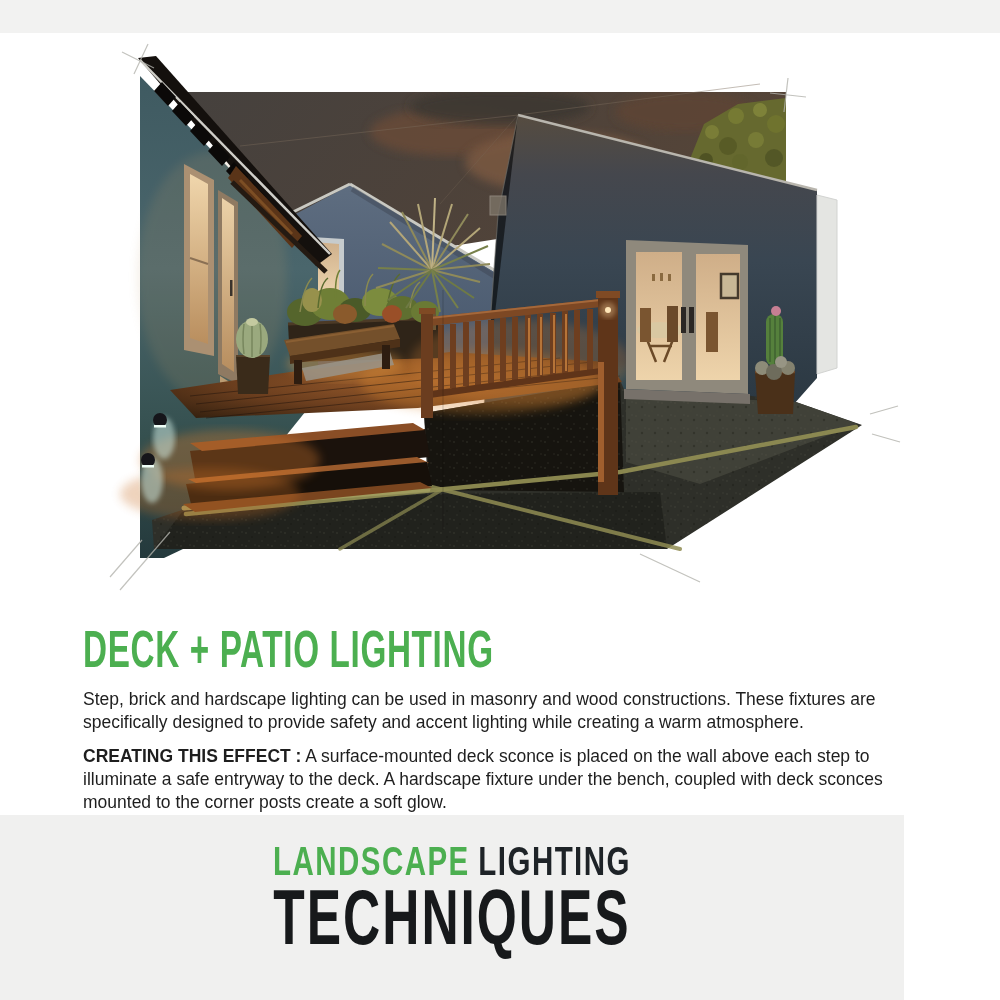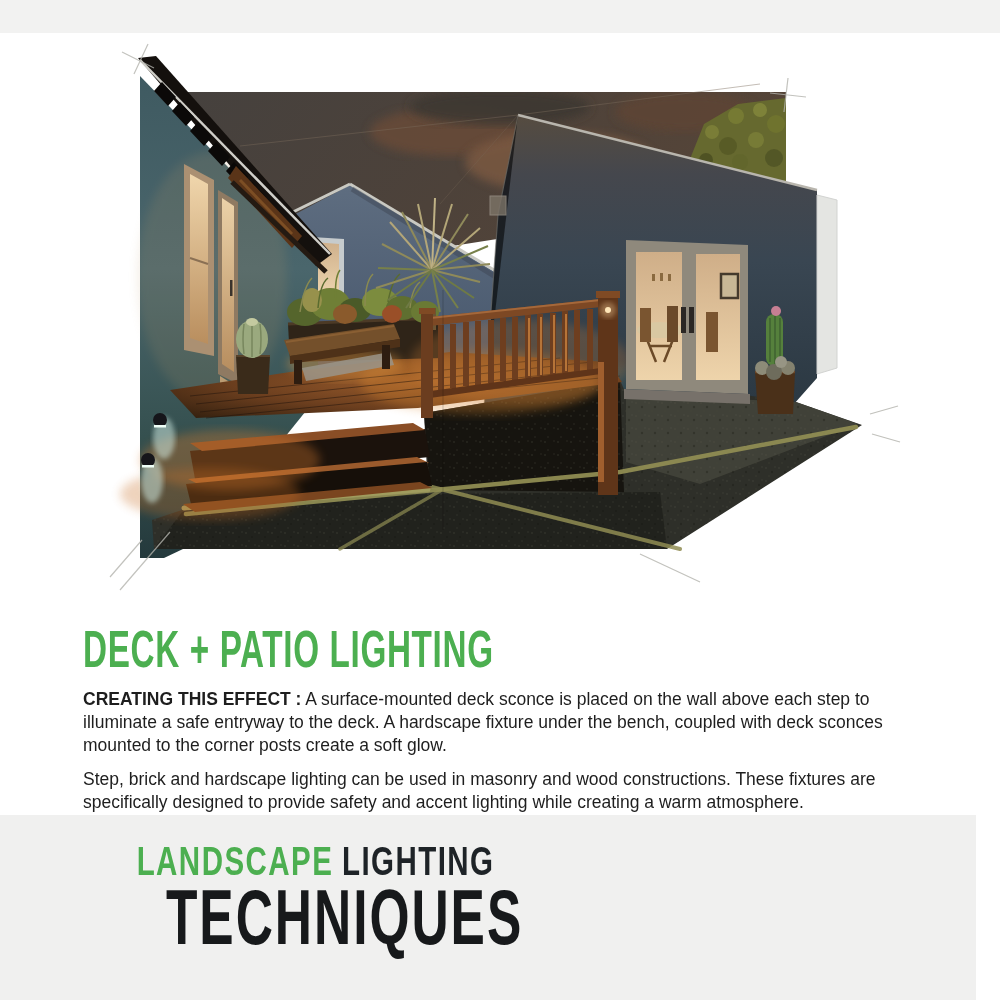--- a/index.html
+++ b/index.html
@@ -7,21 +7,21 @@
         font-family:"Liberation Sans",sans-serif;}
   .top-band{position:absolute;left:0;top:0;width:1000px;height:33px;background:#f2f2f1;}
   .render{position:absolute;left:140px;top:62px;width:725px;height:530px;}
   .render svg{overflow:visible;display:block;}
   .content{position:absolute;left:83px;top:624px;width:845px;color:#1e1e1e;}
   .headline{margin:0 0 14px 0;color:#4caf50;font-size:52px;font-weight:bold;line-height:50px;
         letter-spacing:1px;white-space:nowrap;transform:scaleX(.64);transform-origin:left center;}
   .para{margin:0;font-size:17.5px;line-height:23px;}
   .para + .para{margin-top:11px;}
   .para b{font-weight:bold;}
-  .footer{position:absolute;left:0;top:815px;width:976px;height:185px;background:#f0f0ef;text-align:left;}
+  .footer{position:absolute;left:0;top:815px;width:904px;height:185px;background:#f0f0ef;text-align:center;}
   .series-line{margin-top:26px;font-size:41px;font-weight:bold;line-height:40px;letter-spacing:2px;
         white-space:nowrap;transform:scaleX(.72);transform-origin:center;}
   .series-line .green{color:#4caf50;margin-right:12px;}
   .series-line .dark{color:#1e2327;}
   .big-title{margin-top:3px;font-size:78px;font-weight:bold;line-height:66px;letter-spacing:3px;
         white-space:nowrap;color:#17191b;transform:scaleX(.66);transform-origin:center;}
 </style>
 </head>
 <body>
 
@@ -323,25 +323,25 @@
         <path d="M730 352 L758 344"></path>
           <path d="M732 372 L760 380"></path>
         <path d="M500 492 L560 520"></path>
       </g>
       <path d="M303 228 L303 468" stroke="#000000" opacity=".18" stroke-width="1"></path>
     </svg>
   </div>
 
   <div class="content">
     <h1 class="headline">DECK + PATIO LIGHTING</h1>
+    <p class="para">Step, brick and hardscape lighting can be used in masonry and wood constructions. These fixtures are specifically designed to provide safety and accent lighting while creating a warm atmosphere.</p>
     <p class="para">
       <b>CREATING THIS EFFECT :</b>
       <span>A surface-mounted deck sconce is placed on the wall above each step to illuminate a safe entryway to the deck. A hardscape fixture under the bench, coupled with deck sconces mounted to the corner posts create a soft glow.</span>
     </p>
-    <p class="para">Step, brick and hardscape lighting can be used in masonry and wood constructions. These fixtures are specifically designed to provide safety and accent lighting while creating a warm atmosphere.</p>
   </div>
 
   <div class="footer">
     <div class="series-line">
       <span class="green">LANDSCAPE</span><span class="dark">LIGHTING</span>
     </div>
     <div class="big-title">TECHNIQUES</div>
   </div>
 
 </div>

